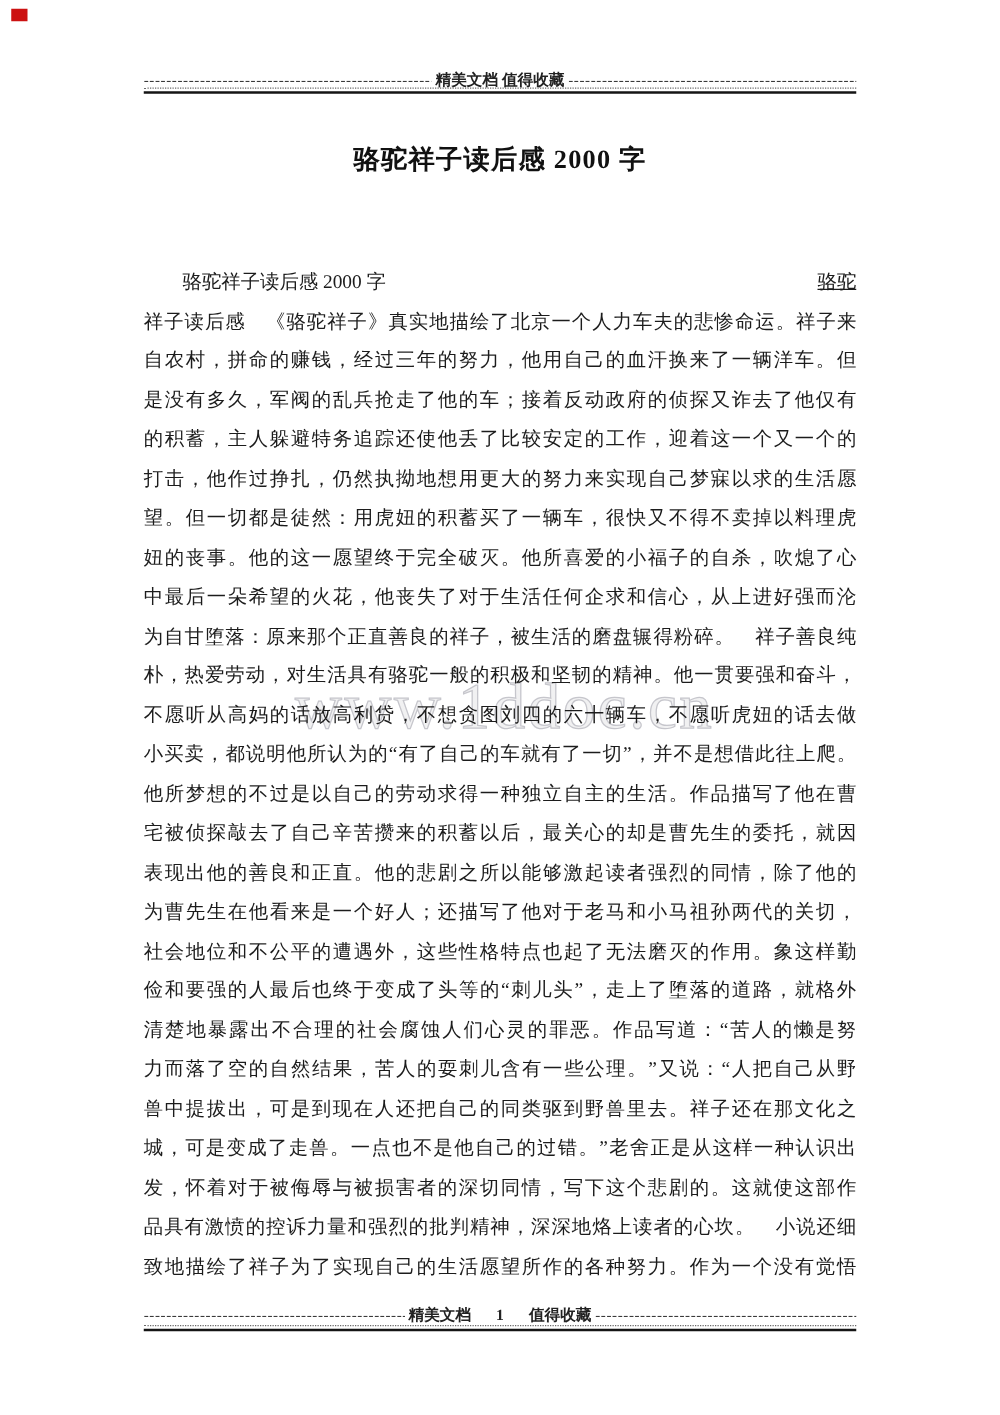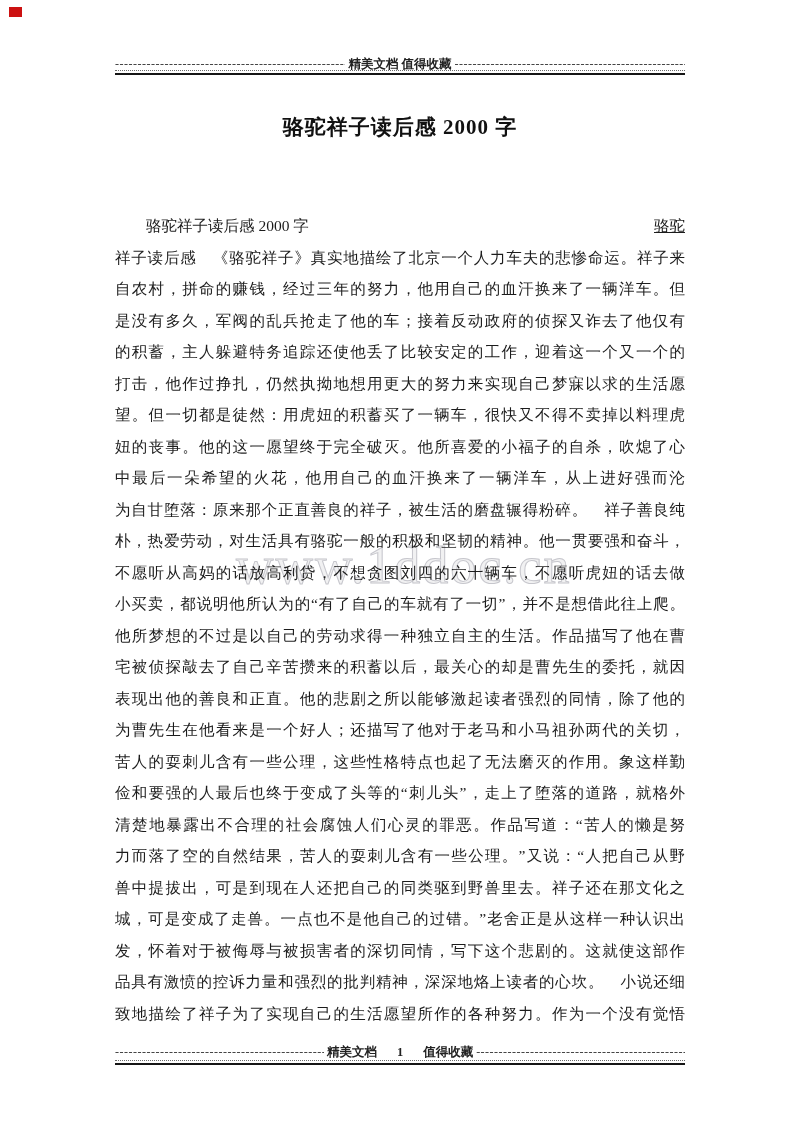--- a/index.html
+++ b/index.html
@@ -105,30 +105,30 @@
       <span class="fl-right">骆驼</span>
     </div>
     <div class="body-lines">
         <div class="bline">祥子读后感　《骆驼祥子》真实地描绘了北京一个人力车夫的悲惨命运。祥子来</div>
         <div class="bline">自农村，拼命的赚钱，经过三年的努力，他用自己的血汗换来了一辆洋车。但</div>
         <div class="bline">是没有多久，军阀的乱兵抢走了他的车；接着反动政府的侦探又诈去了他仅有</div>
         <div class="bline">的积蓄，主人躲避特务追踪还使他丢了比较安定的工作，迎着这一个又一个的</div>
         <div class="bline">打击，他作过挣扎，仍然执拗地想用更大的努力来实现自己梦寐以求的生活愿</div>
         <div class="bline">望。但一切都是徒然：用虎妞的积蓄买了一辆车，很快又不得不卖掉以料理虎</div>
         <div class="bline">妞的丧事。他的这一愿望终于完全破灭。他所喜爱的小福子的自杀，吹熄了心</div>
-        <div class="bline">中最后一朵希望的火花，他用自己的血汗换来了一辆洋车，从上进好强而沦</div>
+        <div class="bline">中最后一朵希望的火花，他丧失了对于生活任何企求和信心，从上进好强而沦</div>
         <div class="bline">为自甘堕落：原来那个正直善良的祥子，被生活的磨盘辗得粉碎。　祥子善良纯</div>
         <div class="bline">朴，热爱劳动，对生活具有骆驼一般的积极和坚韧的精神。他一贯要强和奋斗，</div>
         <div class="bline">不愿听从高妈的话放高利贷，不想贪图刘四的六十辆车，不愿听虎妞的话去做</div>
         <div class="bline">小买卖，都说明他所认为的“有了自己的车就有了一切”，并不是想借此往上爬。</div>
         <div class="bline">他所梦想的不过是以自己的劳动求得一种独立自主的生活。作品描写了他在曹</div>
         <div class="bline">宅被侦探敲去了自己辛苦攒来的积蓄以后，最关心的却是曹先生的委托，就因</div>
         <div class="bline">表现出他的善良和正直。他的悲剧之所以能够激起读者强烈的同情，除了他的</div>
         <div class="bline">为曹先生在他看来是一个好人；还描写了他对于老马和小马祖孙两代的关切，</div>
-        <div class="bline">苦人的耍刺儿含有一些公理，这些性格特点也起了无法磨灭的作用。象这样勤</div>
+        <div class="bline">社会地位和不公平的遭遇外，这些性格特点也起了无法磨灭的作用。象这样勤</div>
         <div class="bline">俭和要强的人最后也终于变成了头等的“刺儿头”，走上了堕落的道路，就格外</div>
         <div class="bline">清楚地暴露出不合理的社会腐蚀人们心灵的罪恶。作品写道：“苦人的懒是努</div>
         <div class="bline">力而落了空的自然结果，苦人的耍刺儿含有一些公理。”又说：“人把自己从野</div>
         <div class="bline">兽中提拔出，可是到现在人还把自己的同类驱到野兽里去。祥子还在那文化之</div>
         <div class="bline">城，可是变成了走兽。一点也不是他自己的过错。”老舍正是从这样一种认识出</div>
         <div class="bline">发，怀着对于被侮辱与被损害者的深切同情，写下这个悲剧的。这就使这部作</div>
         <div class="bline">品具有激愤的控诉力量和强烈的批判精神，深深地烙上读者的心坎。　小说还细</div>
         <div class="bline">致地描绘了祥子为了实现自己的生活愿望所作的各种努力。作为一个没有觉悟</div>
       </div>
   </div>

